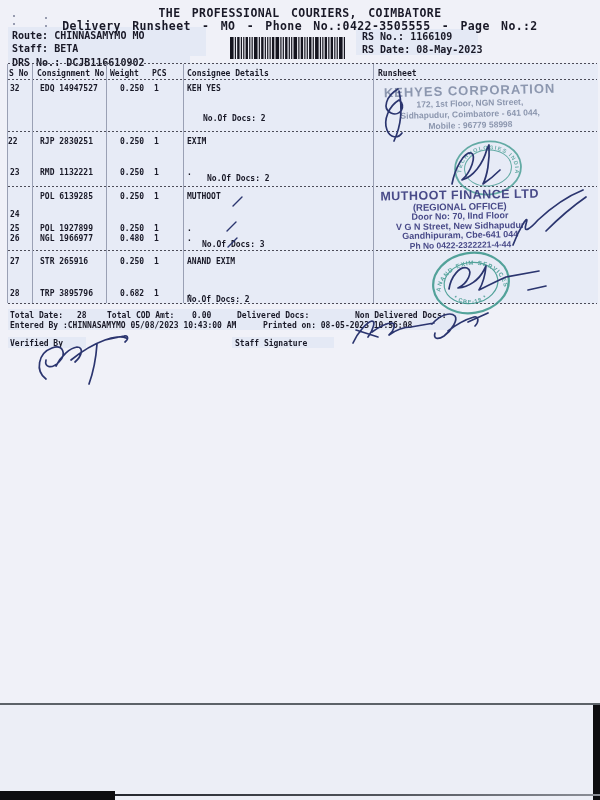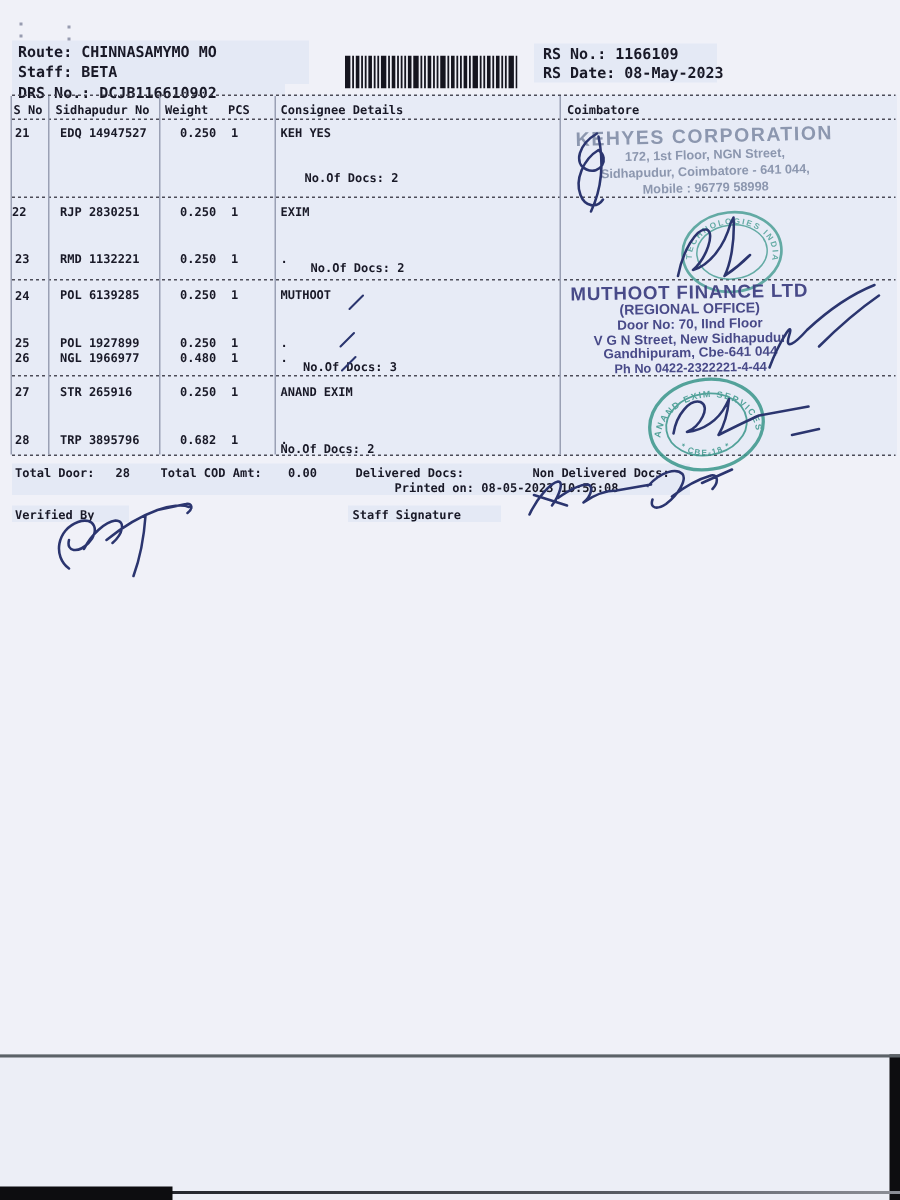--- a/index.html
+++ b/index.html
@@ -53,20 +53,22 @@
   <div class="tint" style="left:7px;top:63px;width:591px;height:241px;background:#e7ebf6"></div>
   <div class="tint" style="left:8px;top:309px;width:452px;height:21px"></div>
   <div class="tint" style="left:8px;top:337px;width:78px;height:11px"></div>
   <div class="tint" style="left:232px;top:337px;width:102px;height:11px"></div>
 
   <div class="artifact" style="left:13px;top:15px"></div>
   <div class="artifact" style="left:13px;top:23px"></div>
   <div class="artifact" style="left:45px;top:17px"></div>
   <div class="artifact" style="left:45px;top:25px"></div>
 
+  <div class="t title" style="top:7px">THE PROFESSIONAL COURIERS, COIMBATORE</div>
+  <div class="t title" style="top:20px">Delivery Runsheet - MO - Phone No.:0422-3505555 - Page No.:2</div>
 
   <div class="t t10" style="left:12px;top:30px"><span>Route:</span> <span>CHINNASAMYMO MO</span></div>
   <div class="t t10" style="left:12px;top:43px"><span>Staff:</span> <span>BETA</span></div>
   <div class="t t10" style="left:12px;top:57px"><span>DRS No.:</span> <span>DCJB116610902</span></div>
 
   <svg id="barcode" class="abs" style="left:230px;top:37px" width="115" height="22">
       <rect x="0.00" y="0" width="3.59" height="22" fill="#15151f"></rect>
       <rect x="4.79" y="0" width="1.20" height="22" fill="#15151f"></rect>
       <rect x="7.19" y="0" width="2.40" height="22" fill="#15151f"></rect>
       <rect x="10.78" y="0" width="1.20" height="22" fill="#15151f"></rect>
@@ -115,28 +117,28 @@
   <div class="dash" style="top:186px"></div>
   <div class="dash" style="top:250px"></div>
   <div class="dash" style="top:303px"></div>
   <div class="vline" style="left:7px"></div>
   <div class="vline" style="left:32px"></div>
   <div class="vline" style="left:106px"></div>
   <div class="vline" style="left:183px"></div>
   <div class="vline" style="left:373px"></div>
 
   <div class="t" style="left:9px;top:69px">S No</div>
-  <div class="t" style="left:37px;top:69px">Sidhapudur No</div>
+  <div class="t" style="left:37px;top:69px">Consignment No</div>
   <div class="t" style="left:110px;top:69px">Weight</div>
   <div class="t" style="left:152px;top:69px">PCS</div>
   <div class="t" style="left:187px;top:69px">Consignee Details</div>
-  <div class="t" style="left:378px;top:69px">Coimbatore</div>
-
-  <div>
-    <span class="t" style="left:10px;top:84px">21</span>
+  <div class="t" style="left:378px;top:69px">Runsheet</div>
+
+  <div>
+    <span class="t" style="left:10px;top:84px">32</span>
     <span class="t" style="left:40px;top:84px">EDQ 14947527</span>
     <span class="t" style="left:120px;top:84px">0.250</span>
     <span class="t" style="left:154px;top:84px">1</span>
     <span class="t" style="left:187px;top:84px">KEH YES</span>
     <span class="t" style="left:203px;top:114px">No.Of Docs: 2</span>
   </div>
   <div>
     <span class="t" style="left:8px;top:137px">22</span>
     <span class="t" style="left:40px;top:137px">RJP 2830251</span>
     <span class="t" style="left:120px;top:137px">0.250</span>
@@ -145,21 +147,21 @@
   </div>
   <div>
     <span class="t" style="left:10px;top:168px">23</span>
     <span class="t" style="left:40px;top:168px">RMD 1132221</span>
     <span class="t" style="left:120px;top:168px">0.250</span>
     <span class="t" style="left:154px;top:168px">1</span>
     <span class="t" style="left:187px;top:168px">.</span>
     <span class="t" style="left:207px;top:174px">No.Of Docs: 2</span>
   </div>
   <div>
-    <span class="t" style="left:10px;top:193px">24</span>
+    <span class="t" style="left:10px;top:210px">24</span>
     <span class="t" style="left:40px;top:192px">POL 6139285</span>
     <span class="t" style="left:120px;top:192px">0.250</span>
     <span class="t" style="left:154px;top:192px">1</span>
     <span class="t" style="left:187px;top:192px">MUTHOOT</span>
   </div>
   <div>
     <span class="t" style="left:10px;top:224px">25</span>
     <span class="t" style="left:40px;top:224px">POL 1927899</span>
     <span class="t" style="left:120px;top:224px">0.250</span>
     <span class="t" style="left:154px;top:224px">1</span>
@@ -224,26 +226,27 @@
       <path id="arcBot" fill="none" d="M 20 40 A 24 19 0 0 0 66 40"></path>
       <text class="arctxt" font-size="6" letter-spacing="1">
         <textPath href="#arcTop" startOffset="4">ANAND EXIM SERVICES</textPath>
       </text>
       <text class="arctxt" font-size="5.5" letter-spacing="1">
         <textPath href="#arcBot" startOffset="6">* CBE-18 *</textPath>
       </text>
     </g>
   </svg>
 
-  <div class="t" style="left:10px;top:311px">Total Door:</div>
+  <div class="t" style="left:10px;top:311px">Total Date:</div>
   <div class="t" style="left:77px;top:311px">28</div>
   <div class="t" style="left:107px;top:311px">Total COD Amt:</div>
   <div class="t" style="left:192px;top:311px">0.00</div>
   <div class="t" style="left:237px;top:311px">Delivered Docs:</div>
   <div class="t" style="left:355px;top:311px">Non Delivered Docs:</div>
+  <div class="t" style="left:10px;top:321px">Entered By :CHINNASAMYMO 05/08/2023 10:43:00 AM</div>
   <div class="t" style="left:263px;top:321px">Printed on: 08-05-2023 10:56:08</div>
   <div class="t" style="left:10px;top:339px">Verified By</div>
   <div class="t" style="left:235px;top:339px">Staff Signature</div>
 
   <svg class="sigsvg" viewBox="0 0 600 800">
     <path class="sig" d="M398,89 C386,96 382,109 391,113 C400,117 407,106 399,100 C389,106 383,120 387,130 C390,138 398,139 402,133 M399,91 C403,110 401,126 394,141"></path>
     <path class="sig" d="M452,184 C455,168 464,152 471,153 C477,155 471,172 462,180 C473,177 483,164 487,149 L489,145 C490,161 487,176 483,184 C489,180 495,175 500,170"></path>
     <path class="sig" d="M513,245 C519,229 530,211 526,224 C523,234 530,229 538,220 C553,206 568,196 583,190 M546,231 C559,218 573,206 586,197"></path>
     <path class="sig" d="M449,289 C451,276 460,266 467,268 C474,271 467,284 458,288 C469,287 479,280 484,270 L486,266 C485,277 482,285 479,290 C487,286 497,281 506,277 L539,271 M528,290 L546,286"></path>
     <path class="sig" d="M46,379 C35,371 38,353 52,348 C63,344 67,354 59,362 C52,369 44,368 46,360 M56,366 C61,356 70,348 77,347 C84,347 82,356 75,362 M71,360 C82,351 94,344 105,340 C113,337 122,336 126,338 M97,344 C96,358 93,373 89,384 M105,340 L124,336 C128,335 129,339 125,342"></path>

